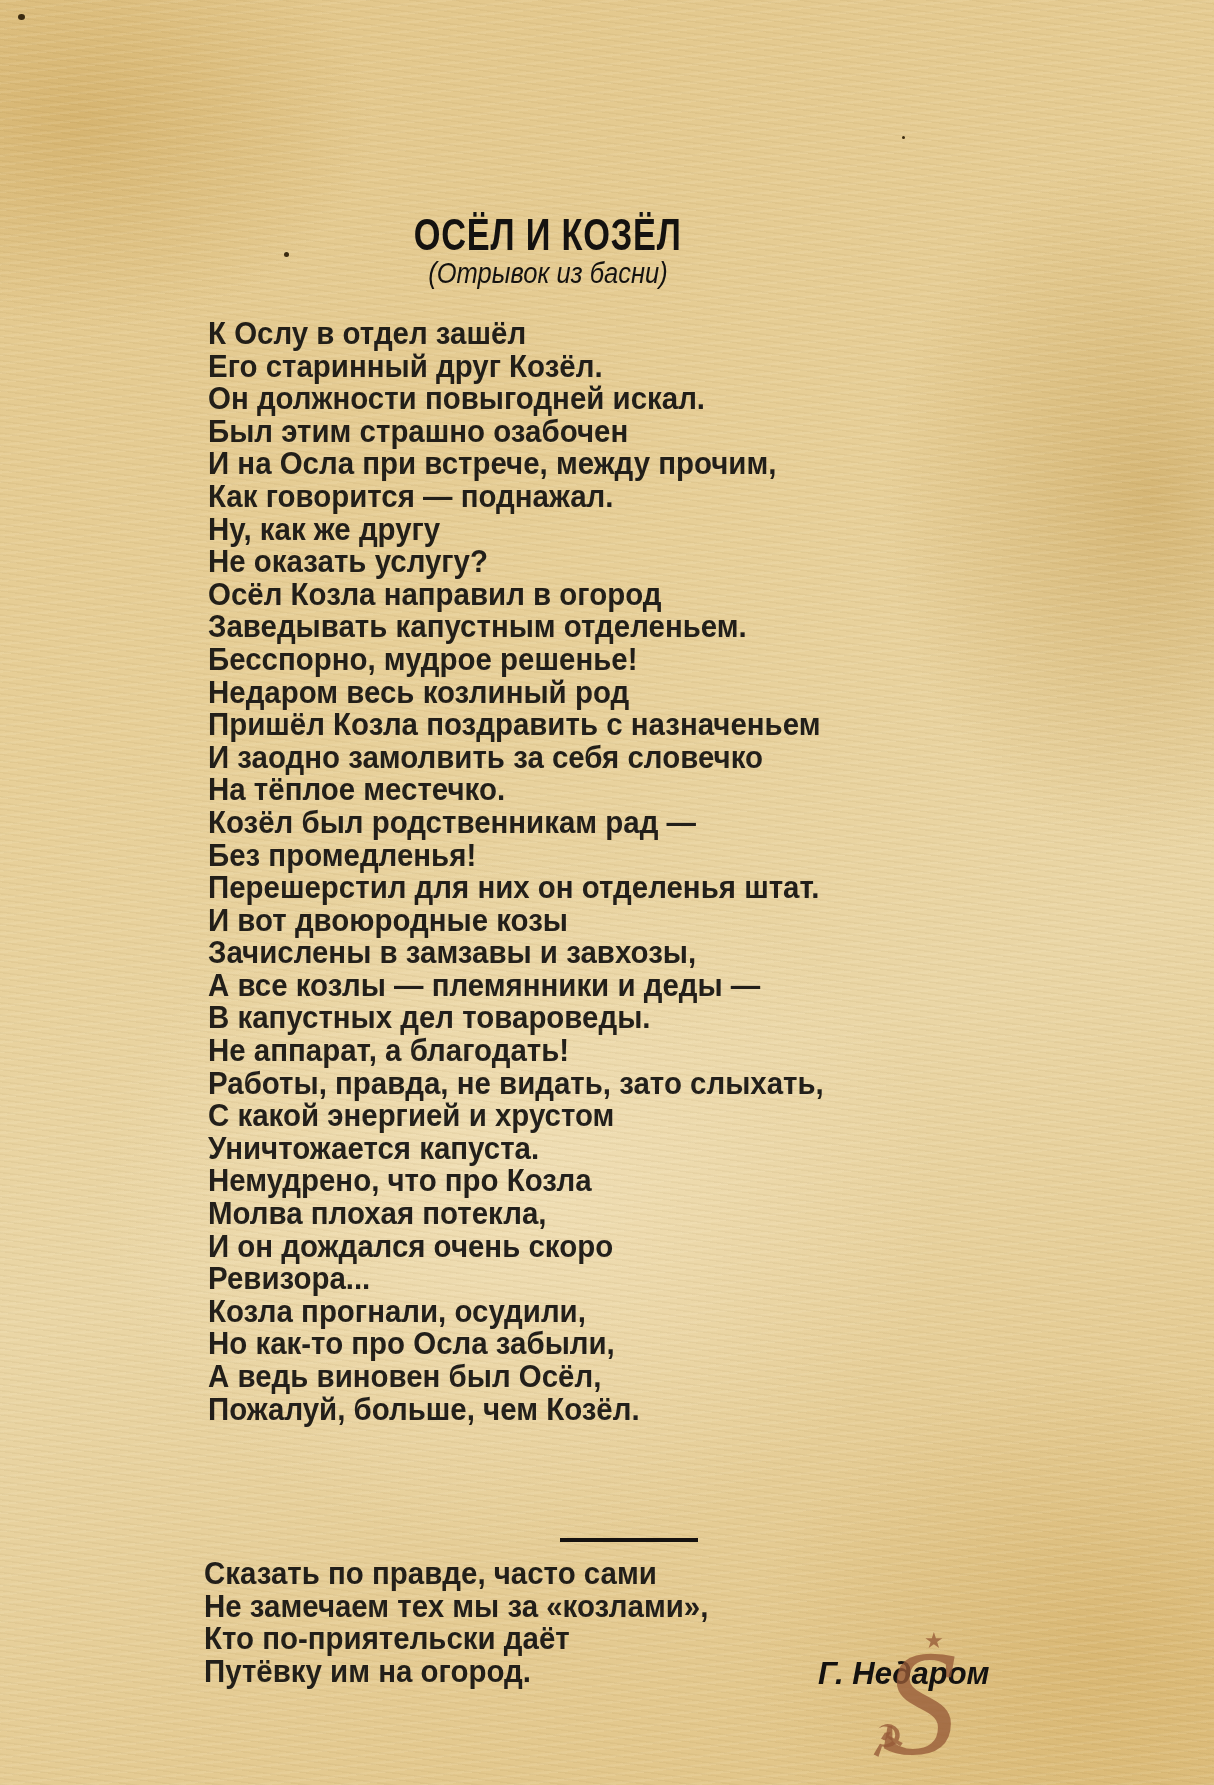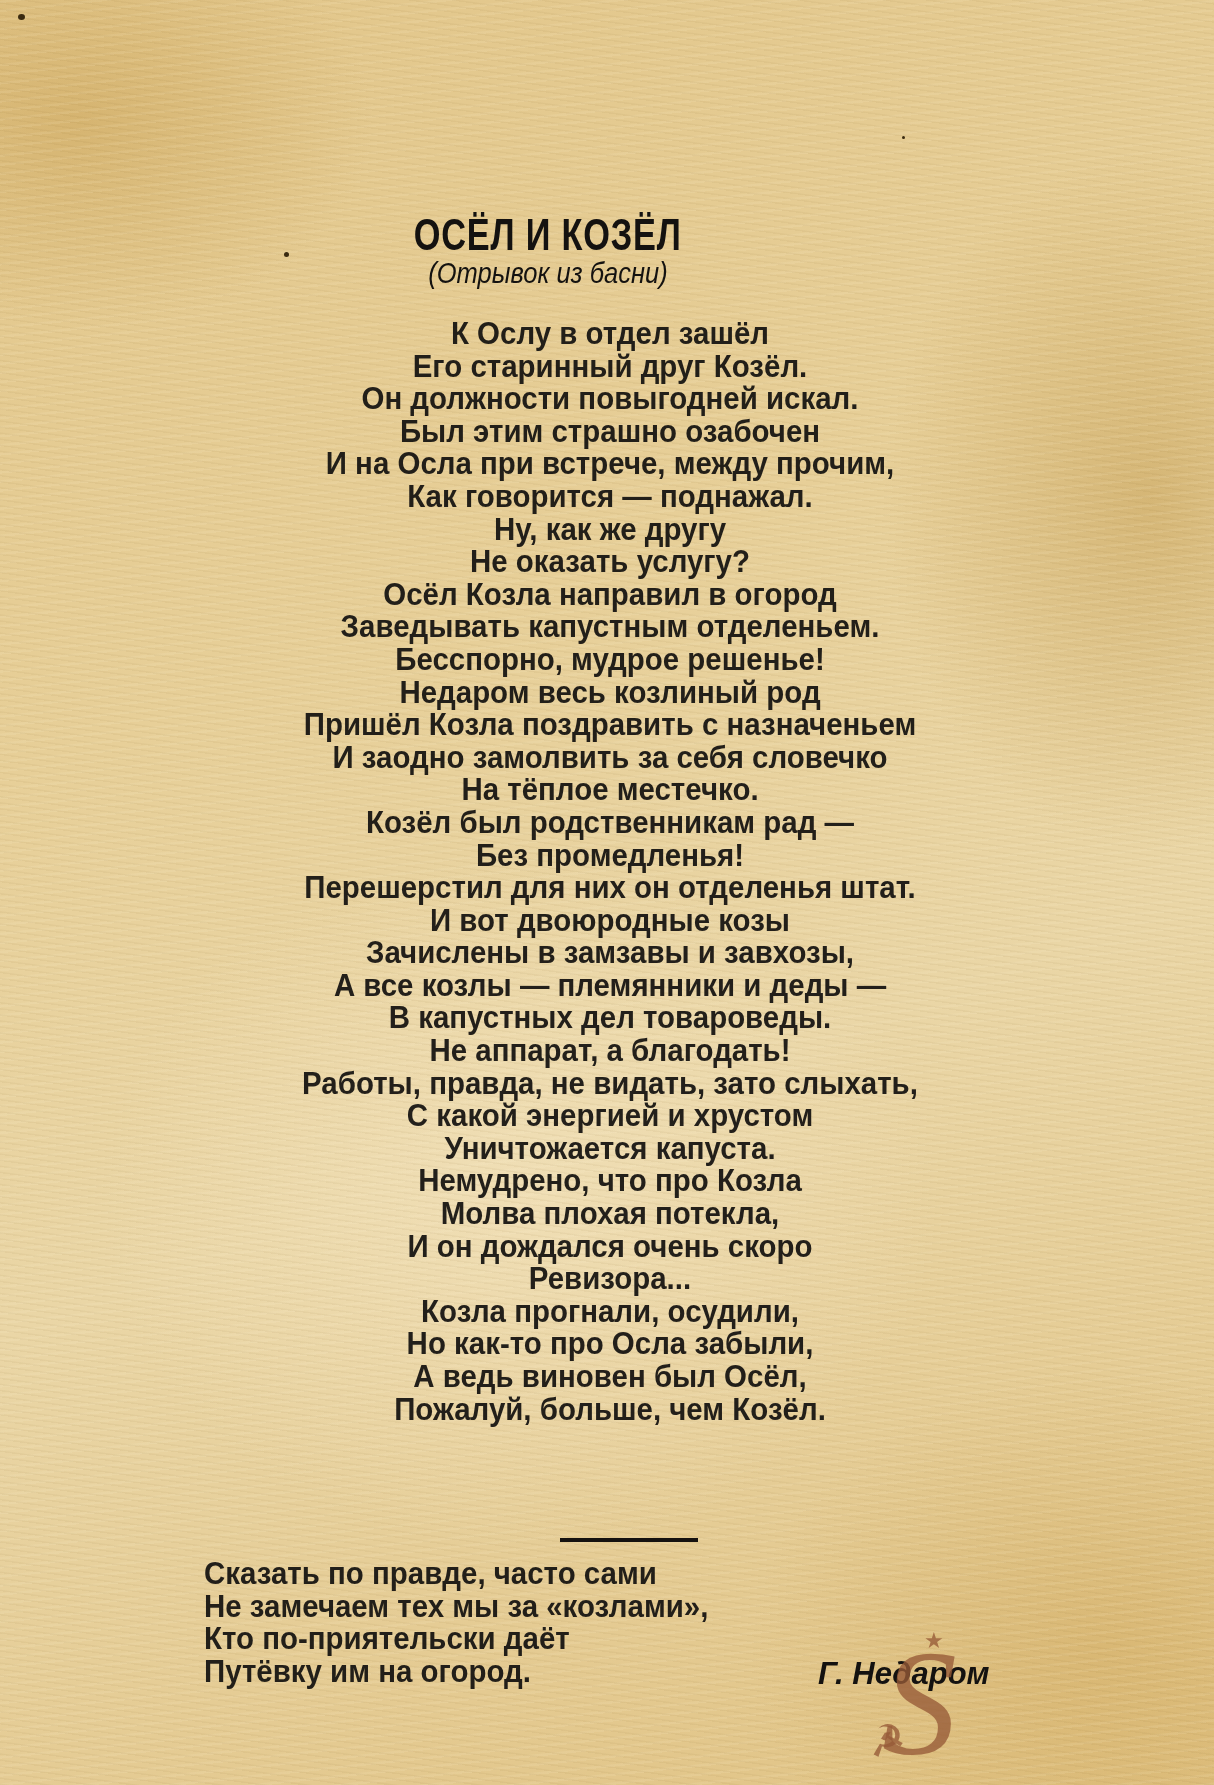--- a/index.html
+++ b/index.html
@@ -55,29 +55,28 @@
       font-family: "Liberation Sans", "DejaVu Sans", sans-serif;
       font-style: italic;
       font-size: 30px;
       margin-top: -4px;
       transform: scaleX(0.85);
       position: relative;
       left: 20px;
     }
     .poem {
       position: absolute;
-      left: 192px;
+      left: 208px;
       top: 318px;
       width: 880px;
       font-family: "Liberation Sans", "DejaVu Sans", sans-serif;
       font-weight: bold;
       font-size: 31px;
       line-height: 32.6px;
       transform-origin: left top;
-      text-align: center;
     }
     .line {
       white-space: nowrap;
       transform: scaleX(0.95);
       transform-origin: left center;
       opacity: 0.93;
     }
     .divider {
       position: absolute;
       left: 560px;

